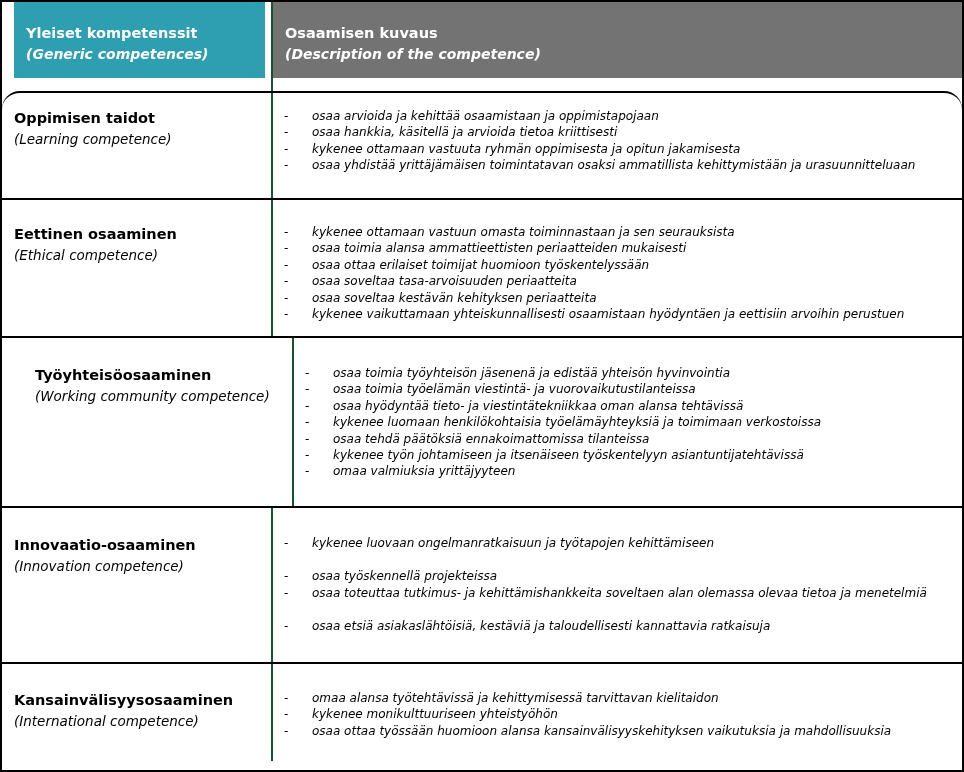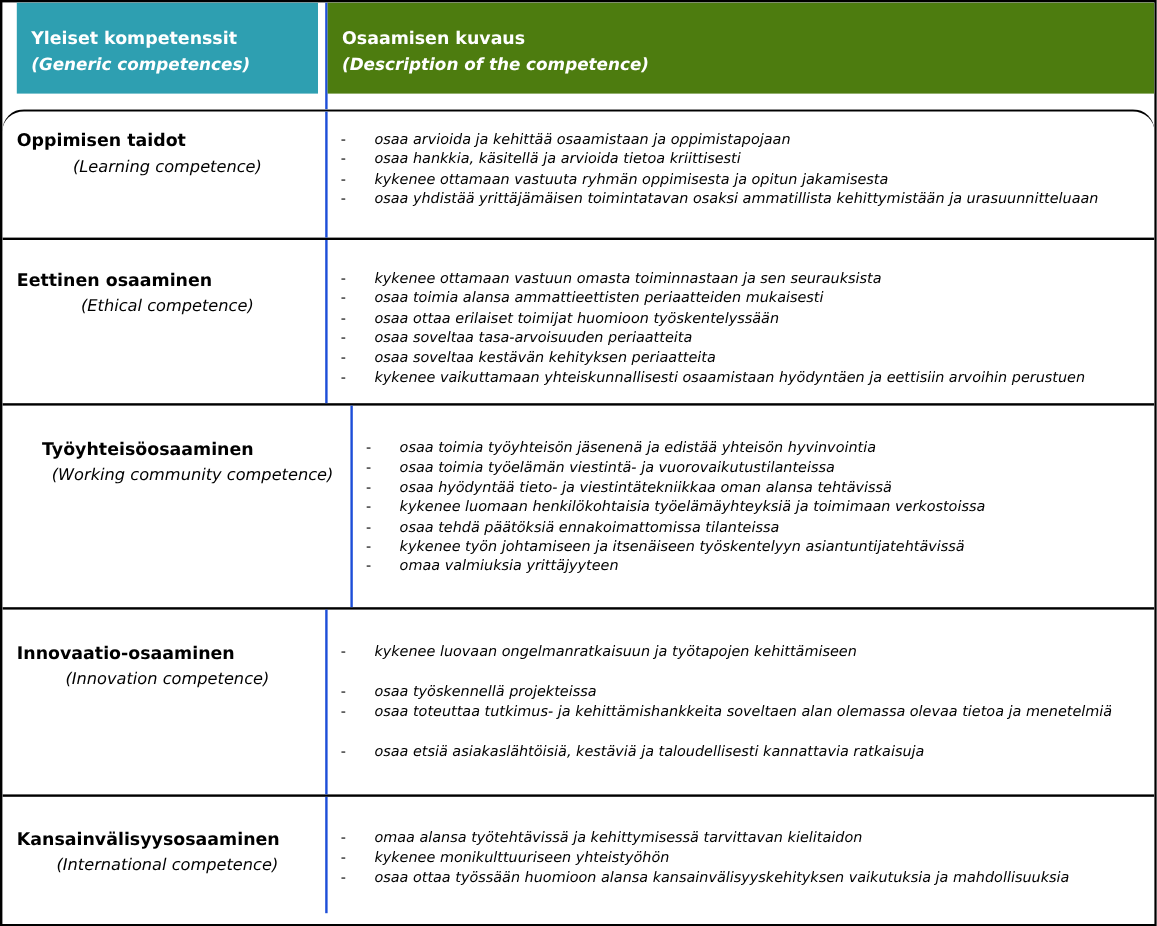--- a/index.html
+++ b/index.html
@@ -19,21 +19,21 @@
     overflow: hidden;
   }
   .trow {
     display: flex;
     box-sizing: border-box;
     width: 100%;
   }
   .cell-left {
     width: 271px;
     box-sizing: border-box;
-    border-right: 2px solid #1d4ed8;
+    border-right: 2px solid #14532d;
     flex: none;
   }
   .cell-right {
     flex: 1;
     box-sizing: border-box;
     min-width: 0;
   }
   
   .header-row { height: 89px; }
   .header-row .teal {
@@ -78,21 +78,20 @@
 
   .row-title {
     font-size: 14.5px;
     font-weight: bold;
     line-height: 21px;
   }
   .row-sub {
     font-size: 13.5px;
     font-style: italic;
     line-height: 20px;
-    text-align: center;
   }
   
   .bullets {
     list-style: none;
     margin: 0;
     padding: 0 6px 0 0;
   }
   .bullet {
     display: flex;
     align-items: flex-start;
@@ -118,21 +117,21 @@
 <div class="doc">
 
   <div class="trow header-row">
     <div class="cell-left">
       <div class="teal" style="background: rgb(46, 159, 177);">
         <div class="hdr-title">Yleiset kompetenssit</div>
         <div class="hdr-sub">(Generic competences)</div>
       </div>
     </div>
     <div class="cell-right">
-      <div class="teal" style="background: #4d7c0f;">
+      <div class="teal" style="background: #737373;">
         <div class="hdr-title">Osaamisen kuvaus</div>
         <div class="hdr-sub">(Description of the competence)</div>
       </div>
     </div>
   </div>
 
   <div class="trow body-row">
     <div class="cell-left">
       <div class="row-title">Oppimisen taidot</div>
       <div class="row-sub">(Learning competence)</div>

